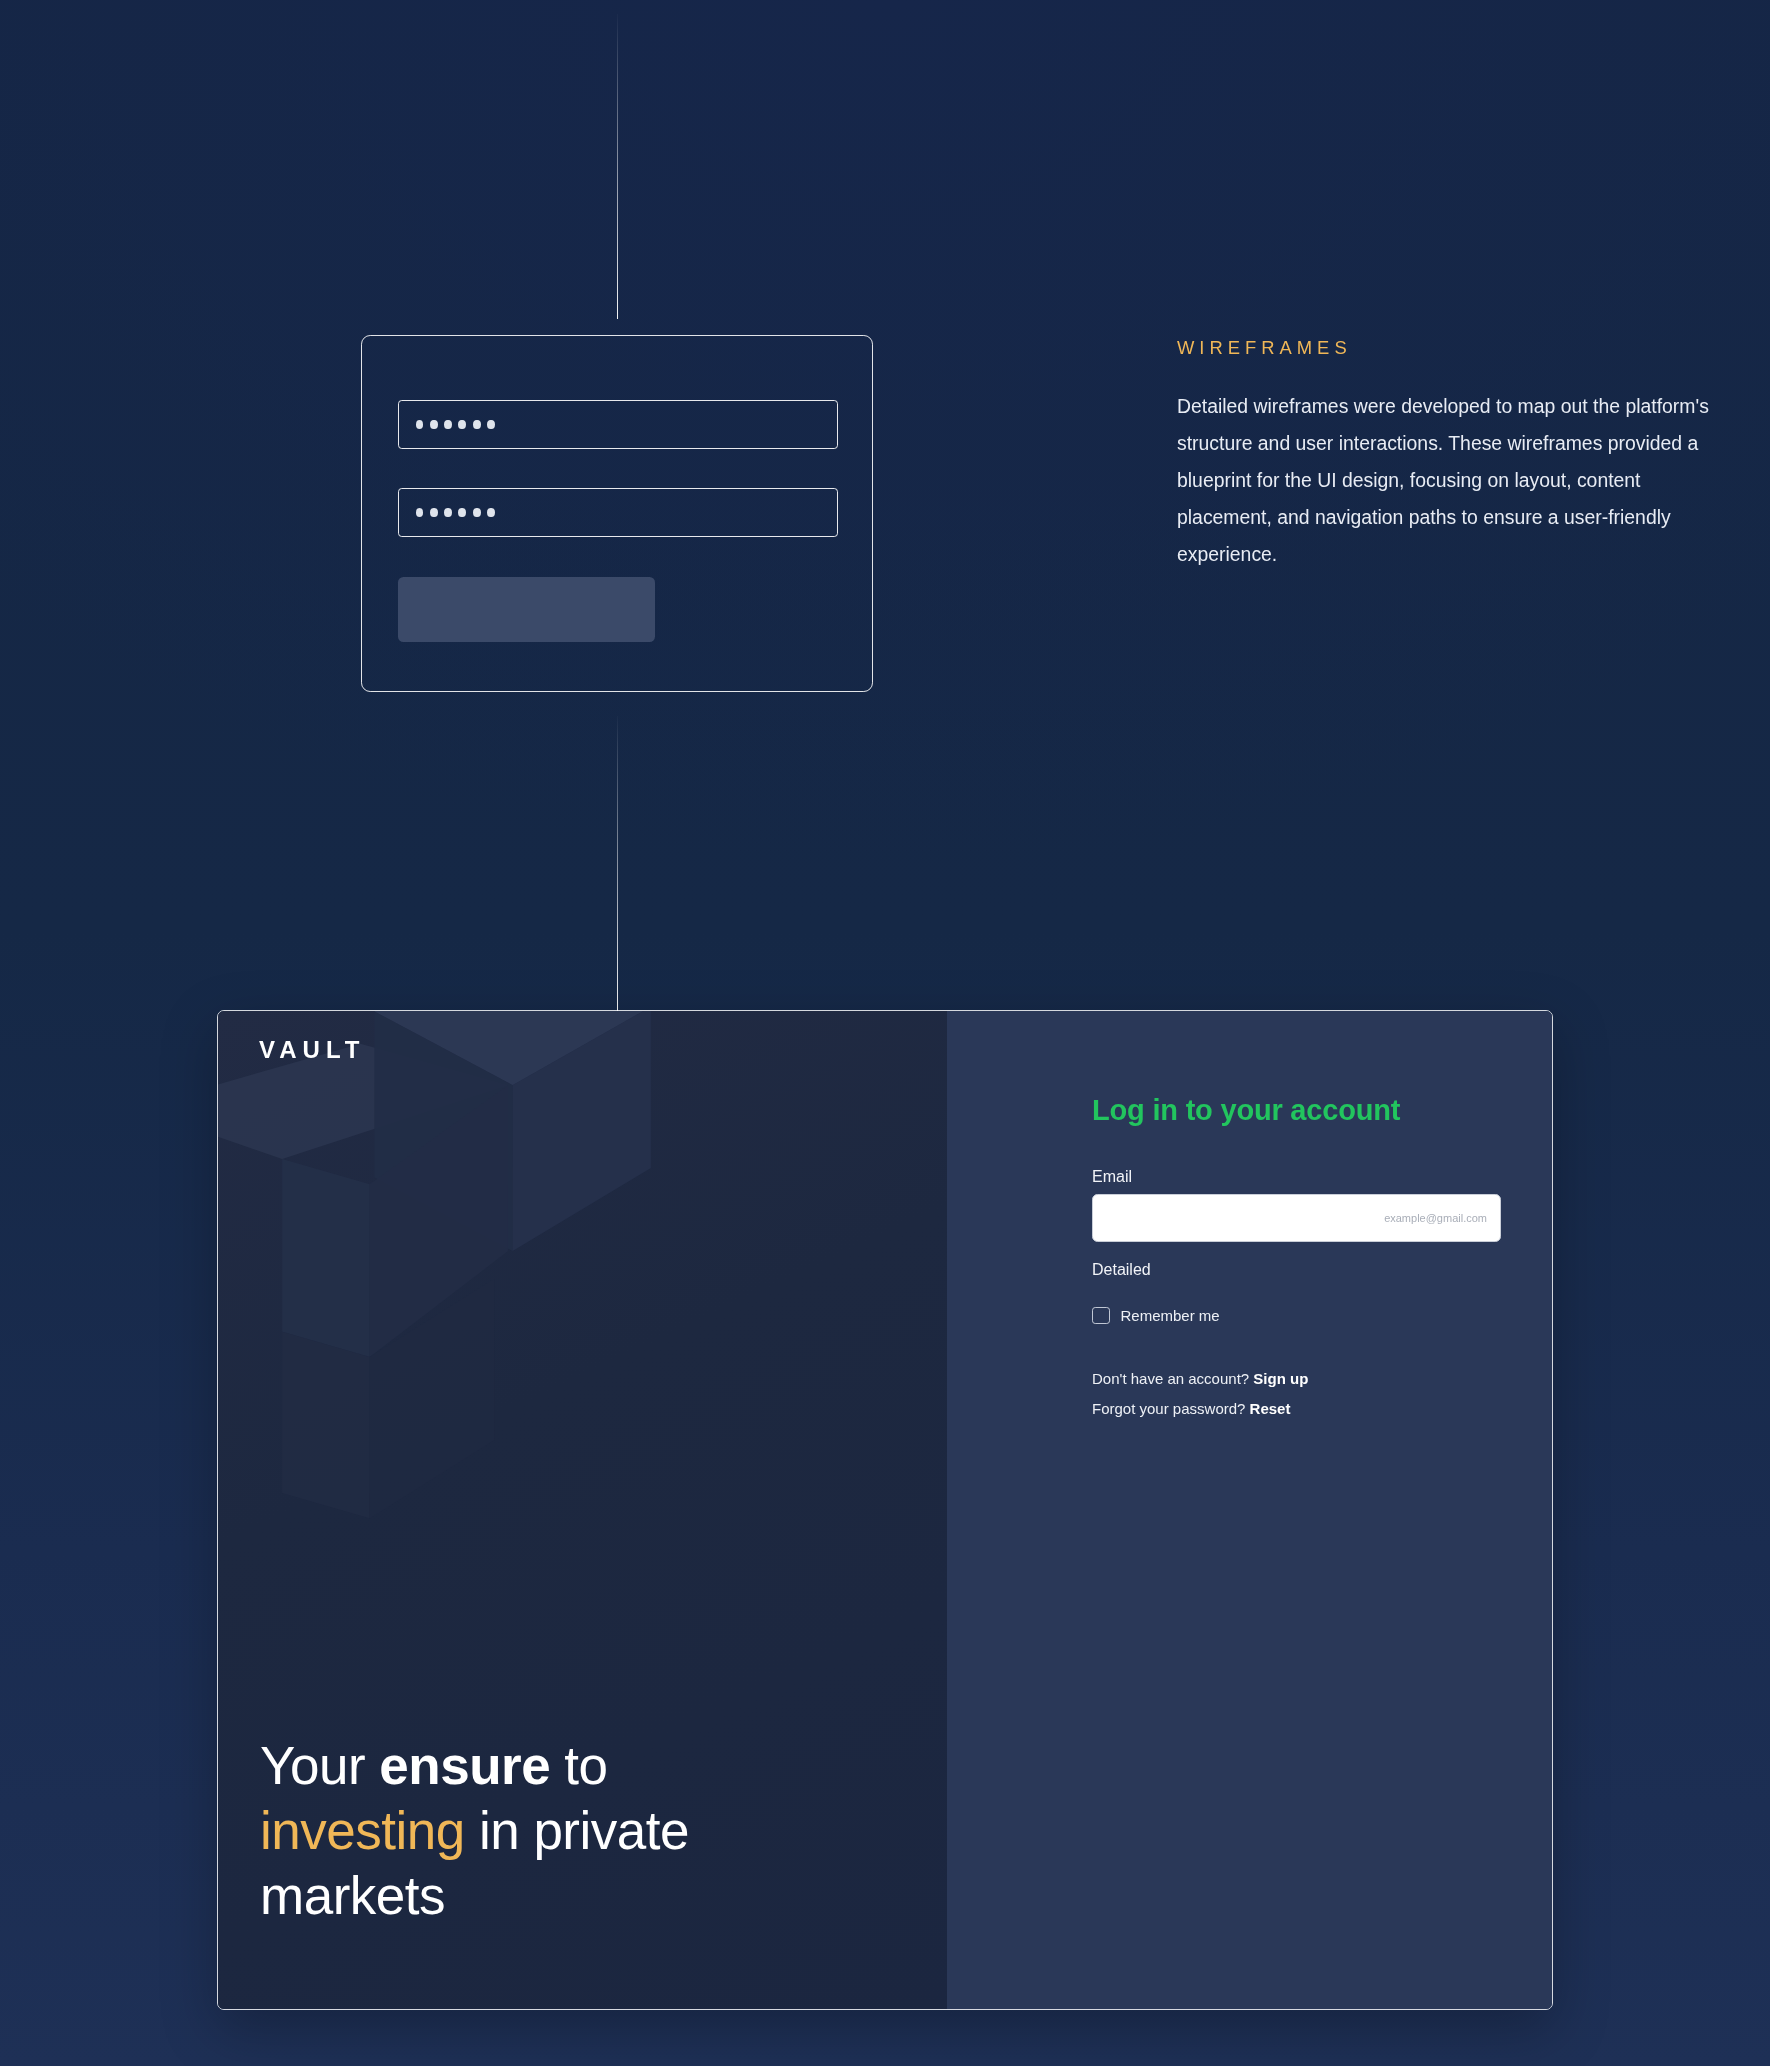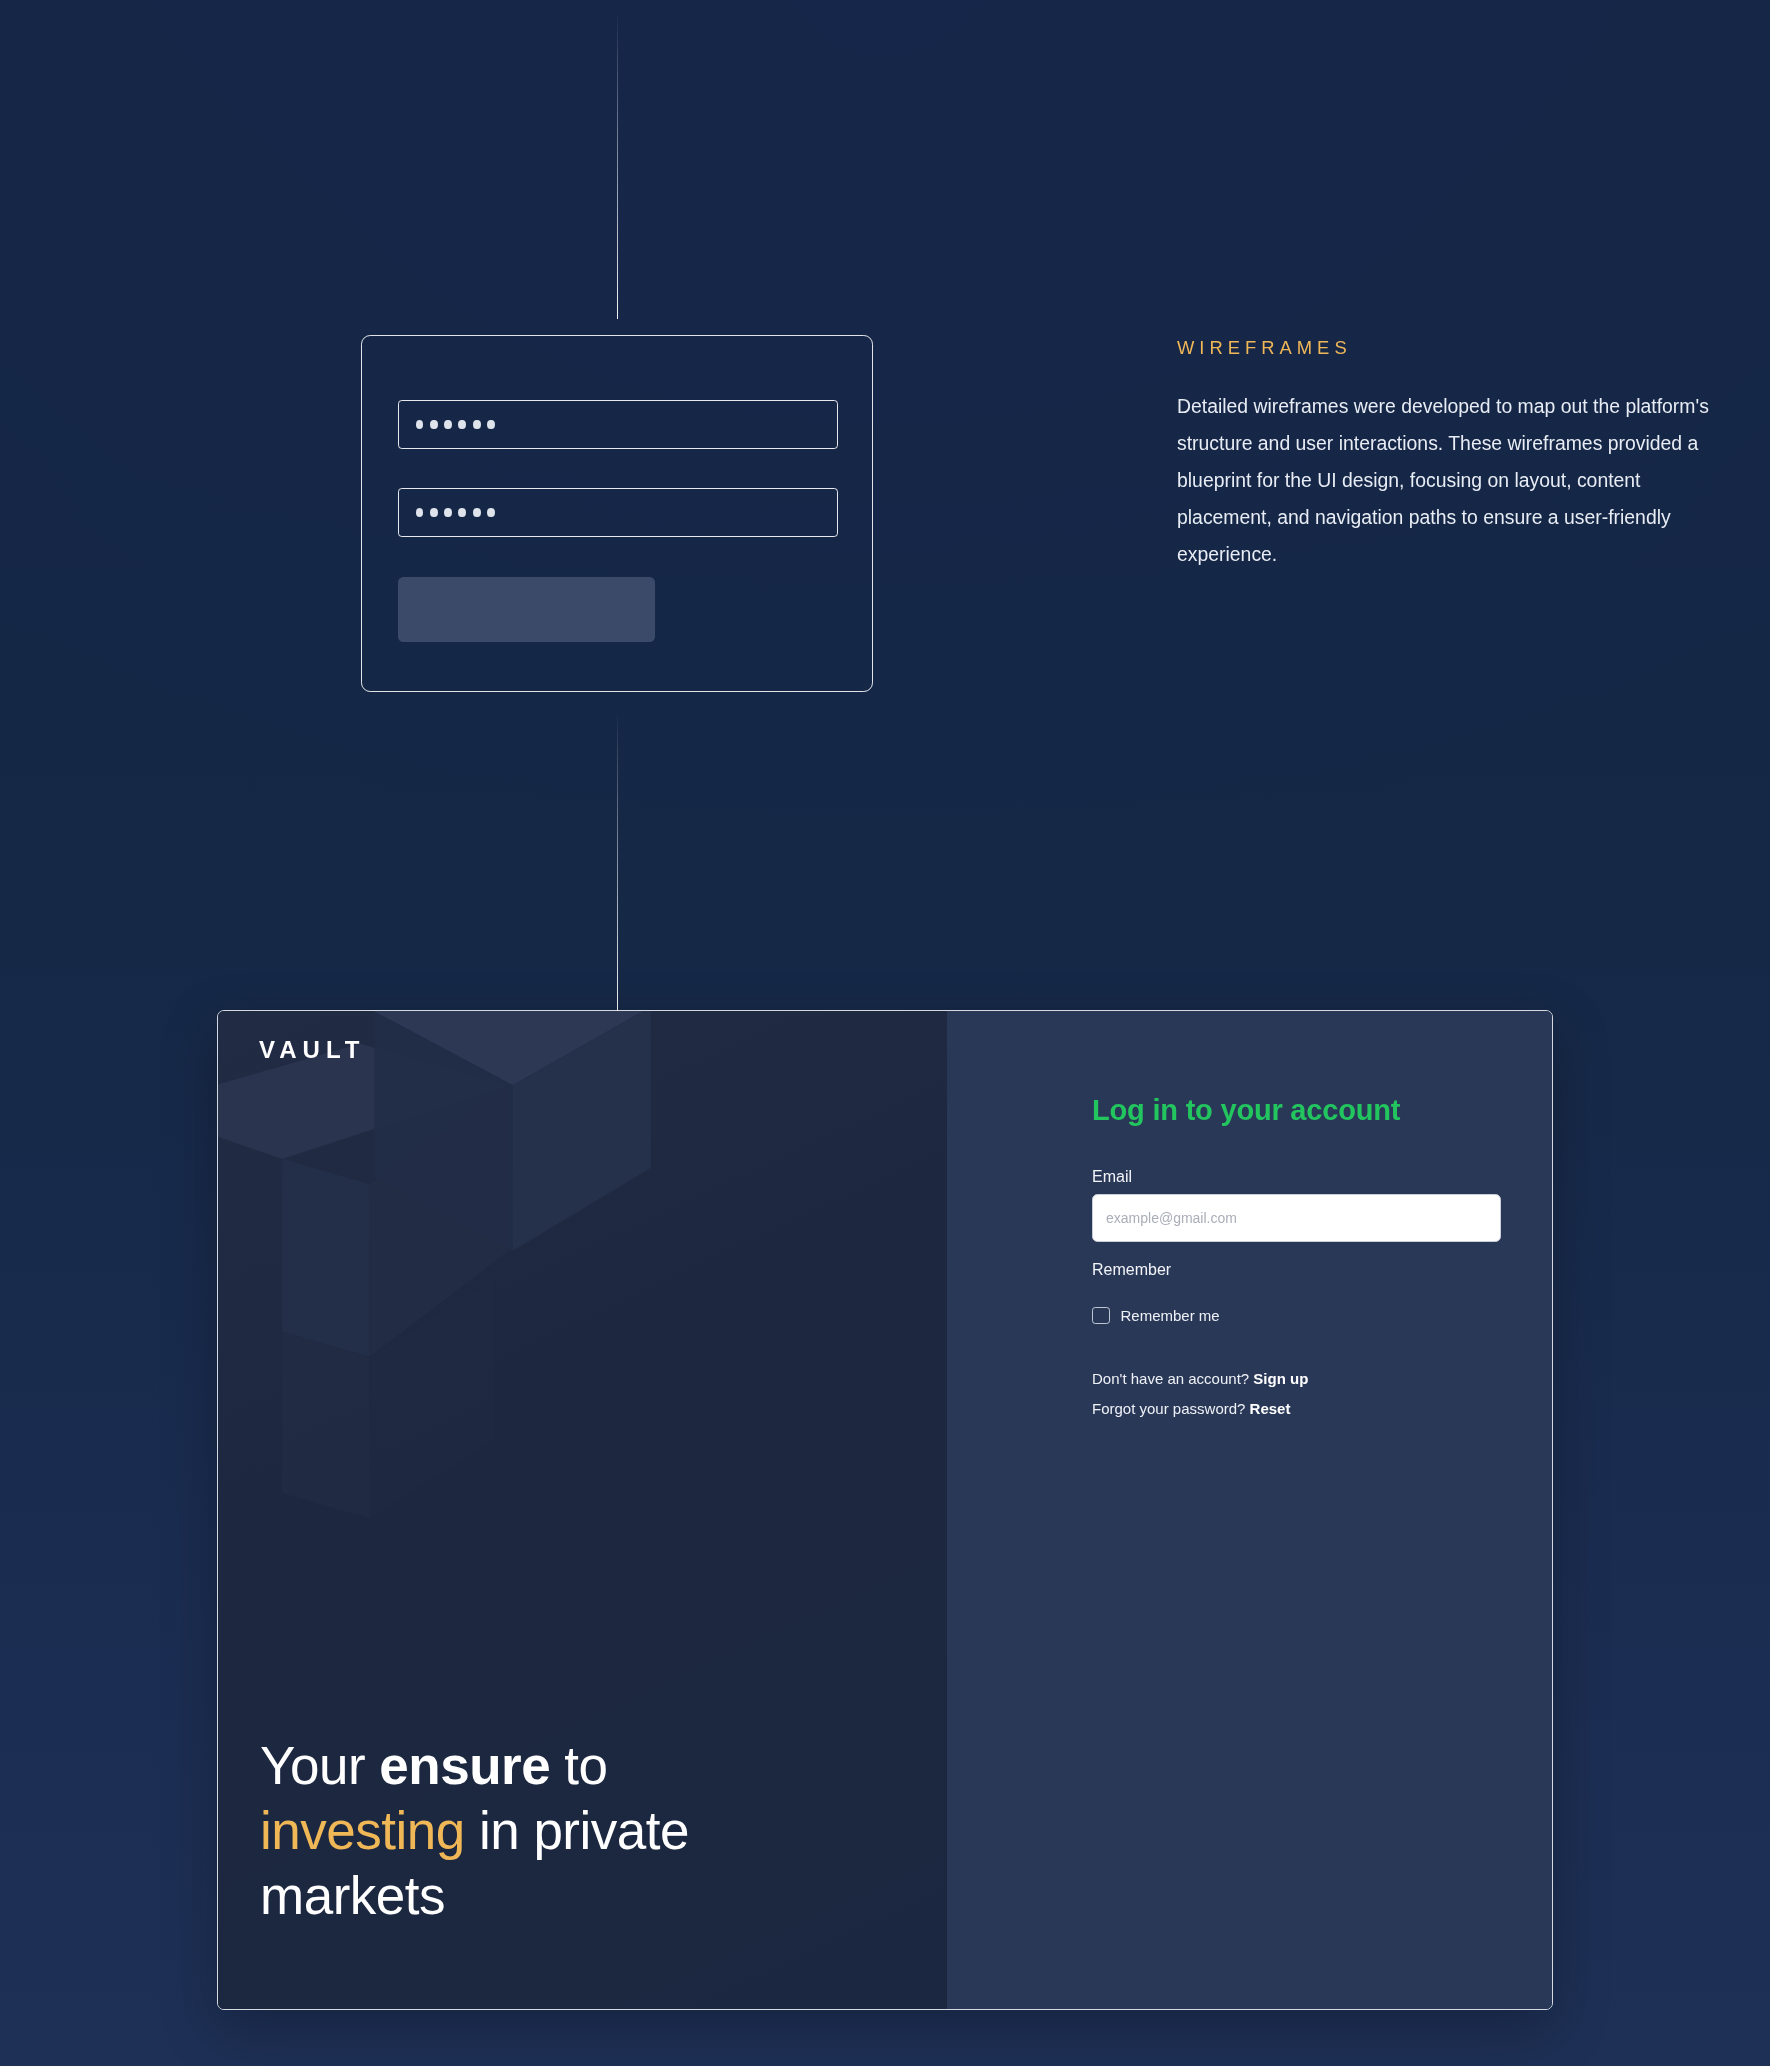--- a/index.html
+++ b/index.html
@@ -165,25 +165,26 @@
     font-weight: 500;
     color: #f2f4f8;
     margin-bottom: 8.3px;
   }
   .text-input {
     width: 409px;
     height: 48px;
     border-radius: 5.5px;
     border: 0.9px solid #c9ced8;
     background: #ffffff;
-    font-size: 14px;
+    font-size: 11px;
     color: #3a3f49;
     padding: 0 13px;
     font-family: "Liberation Sans", sans-serif;
     outline: none;
+    text-align: right;
   }
   .text-input::placeholder { color: #a9aeb8; }
   .field-gap { height: 18.4px; }
 
   .remember-row {
     display: flex;
     align-items: center;
     gap: 11px;
     margin-top: 28px;
   }
@@ -284,21 +285,21 @@
 
   <div class="form-panel">
     <div class="form-inner">
       <div class="form-title">Log in to your account</div>
 
       <div class="field-label">Email</div>
       <input class="text-input" type="text" placeholder="example@gmail.com" style="">
 
       <div class="field-gap"></div>
 
-      <div class="field-label">Remember</div>
+      <div class="field-label">Detailed</div>
 
       <div class="remember-row">
         <div class="checkbox"></div>
         <div class="remember-label">Remember me</div>
       </div>
 
 
       <div class="meta-links">
         <div class="meta-row"><span>Don't have an account? </span><span class="strong">Sign up</span></div>
         <div class="meta-row"><span>Forgot your password? </span><span class="strong">Reset</span></div>

